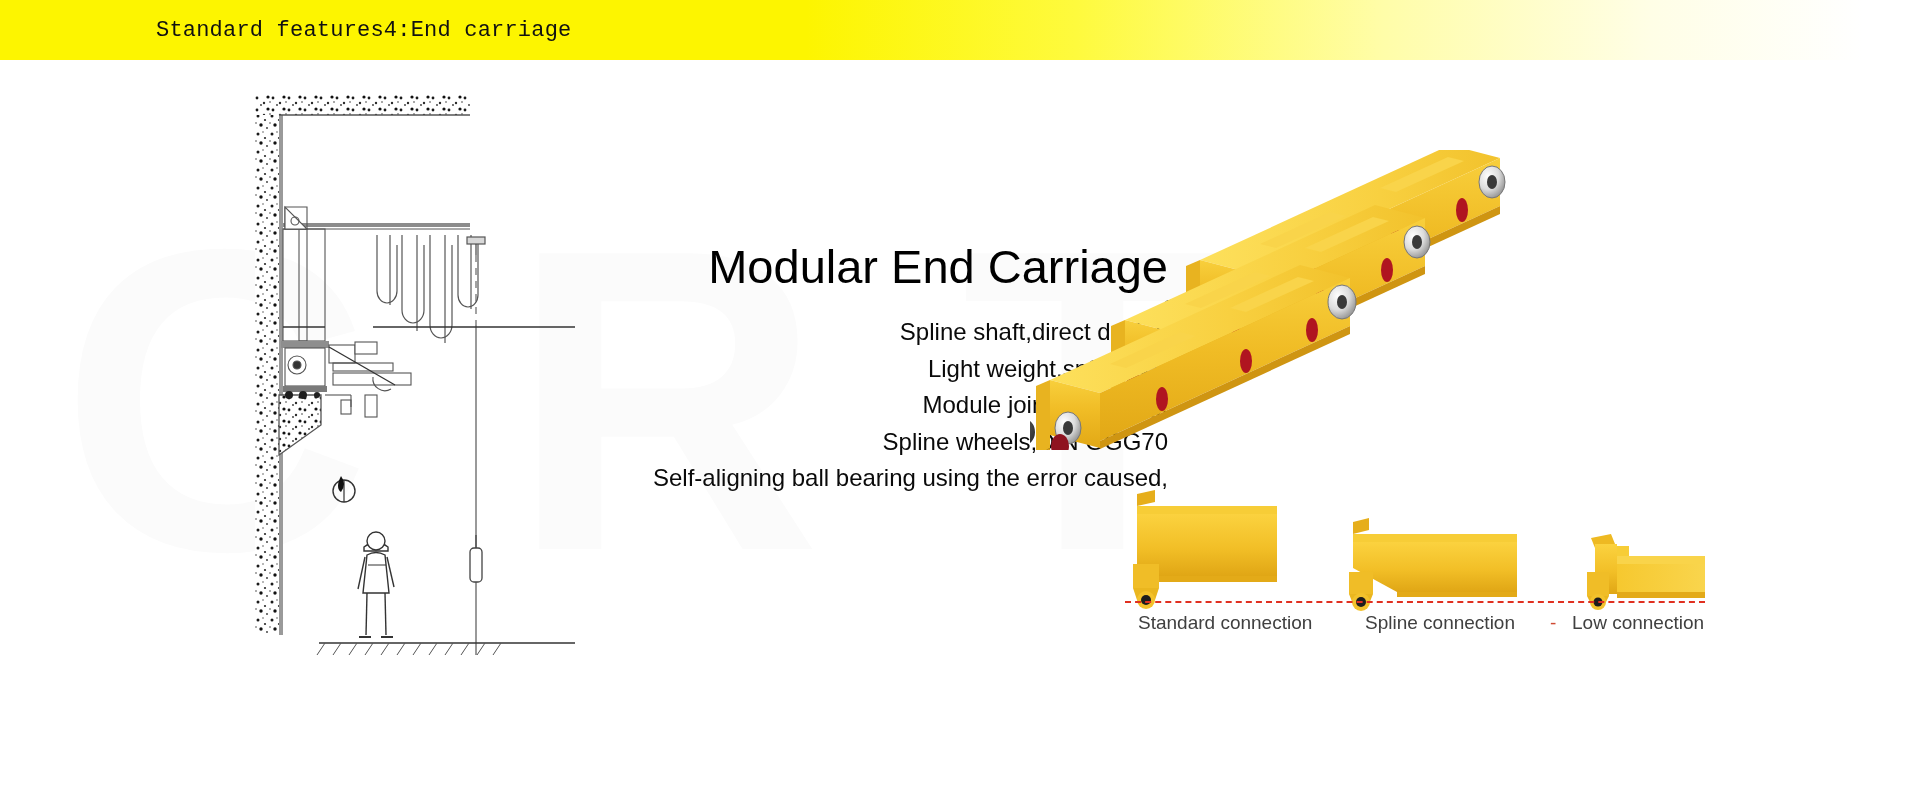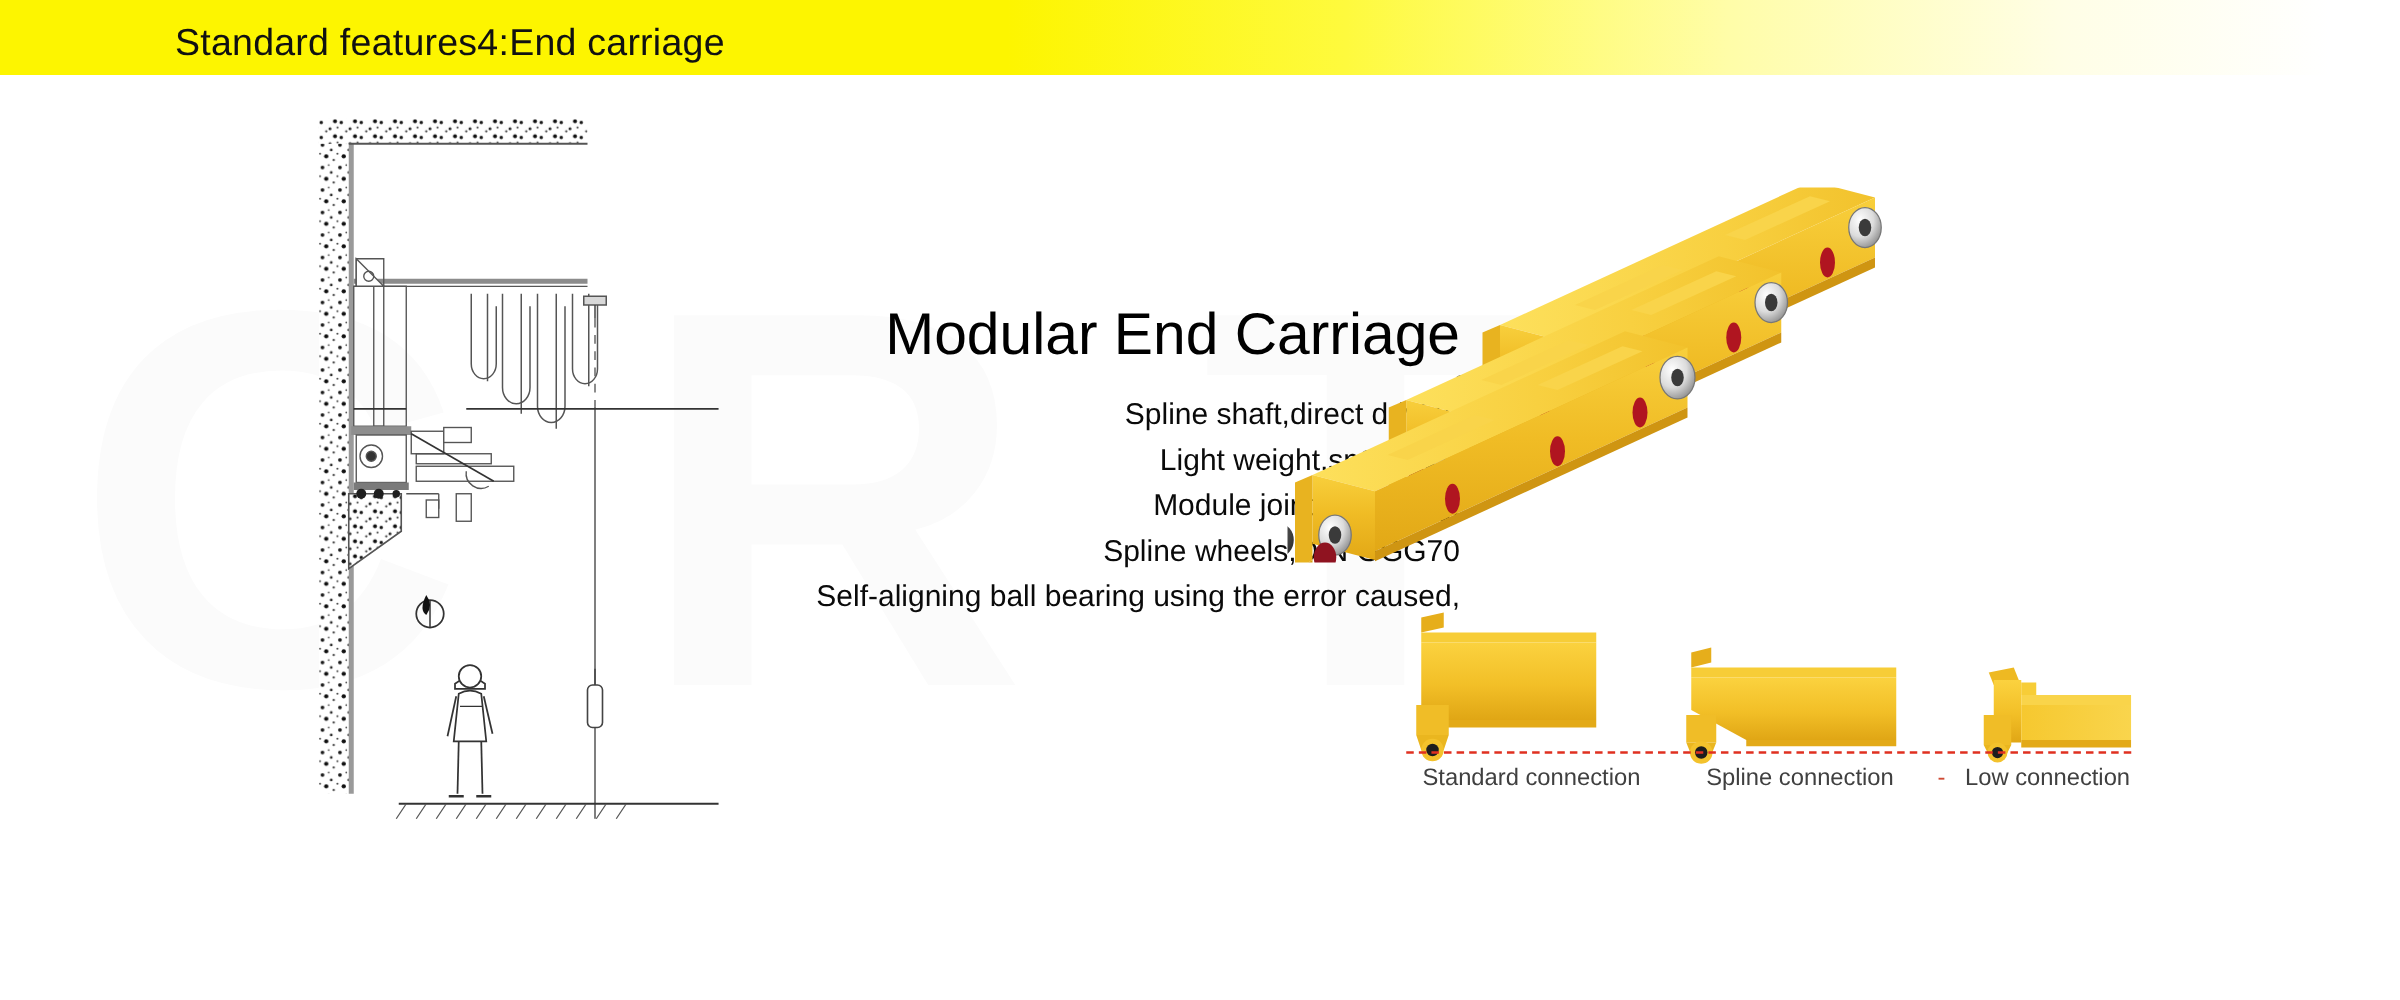--- a/index.html
+++ b/index.html
@@ -26,27 +26,28 @@
     background: linear-gradient(to right,
         #fdf500 0%,
         #fdf500 42%,
         #fefa3d 56%,
         #fffda8 72%,
         #fffee6 86%,
         #ffffff 97%);
   }
   .header-title {
     position: absolute;
-    left: 140px;
+    left: 156px;
     top: 18px;
-    font-size: 30px;
+    font-size: 22px;
     font-weight: normal;
     color: #111111;
     letter-spacing: 0.2px;
     white-space: nowrap;
+    font-family: Liberation Mono, monospace;
   }
 
   
   .watermark {
     position: absolute;
     left: 60px;
     top: 120px;
     width: 1560px;
     height: 600px;
     font-size: 430px;

